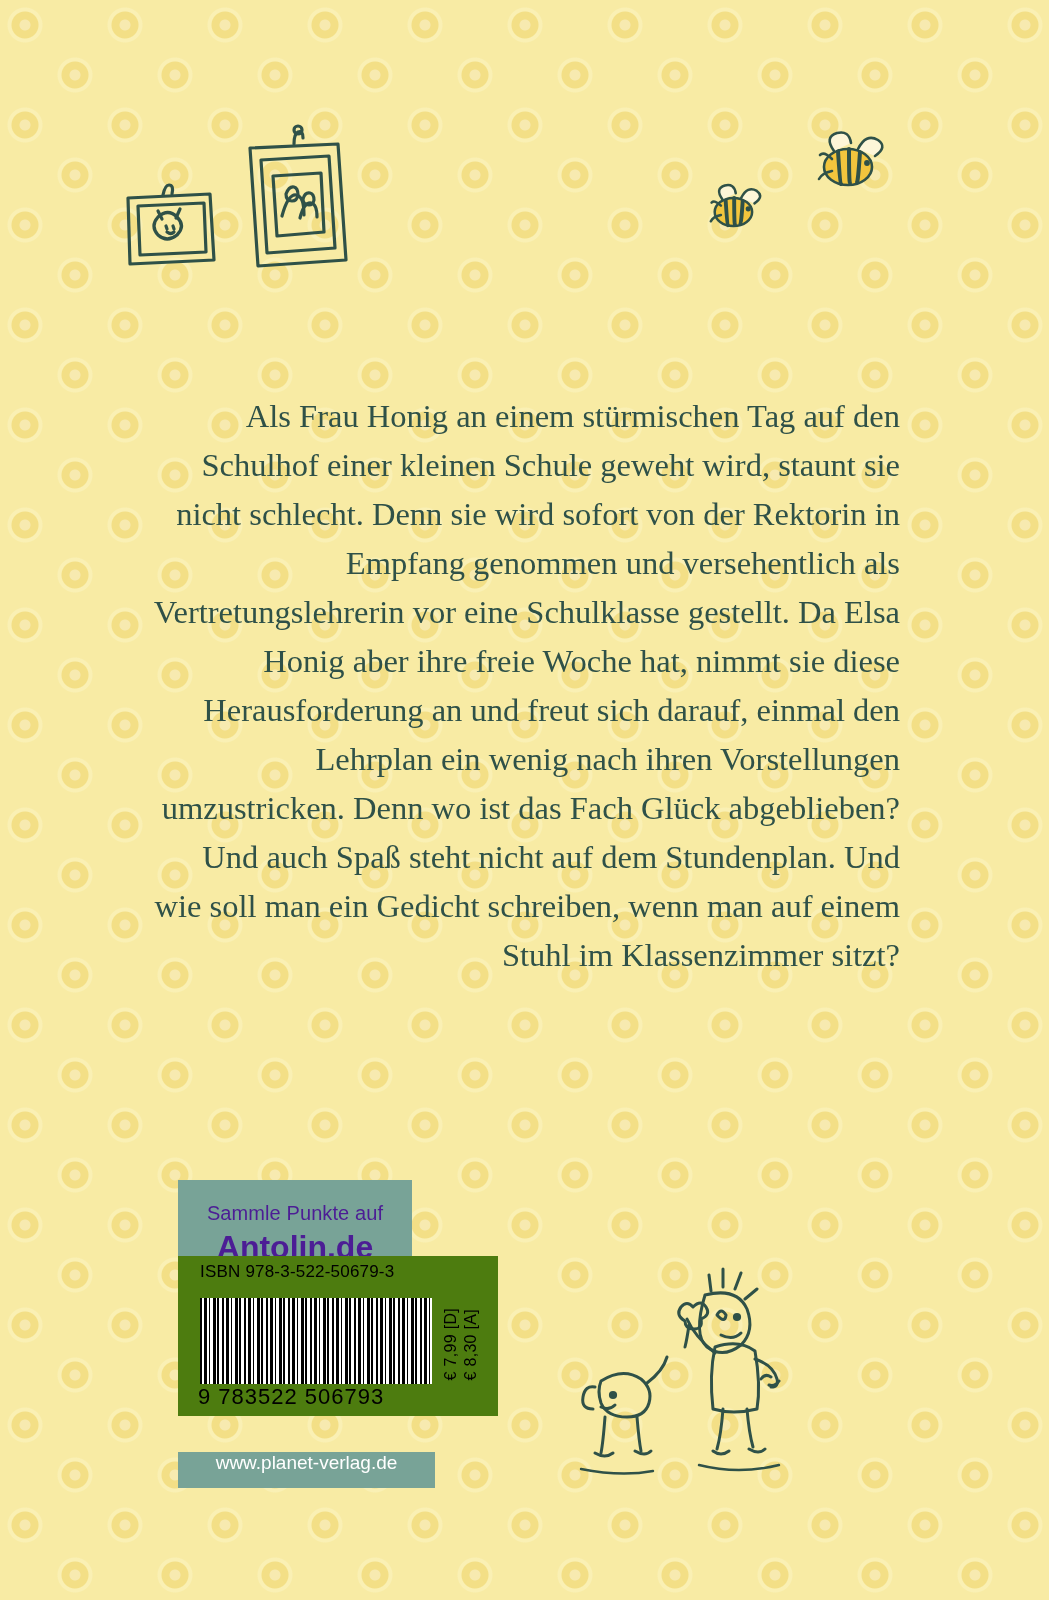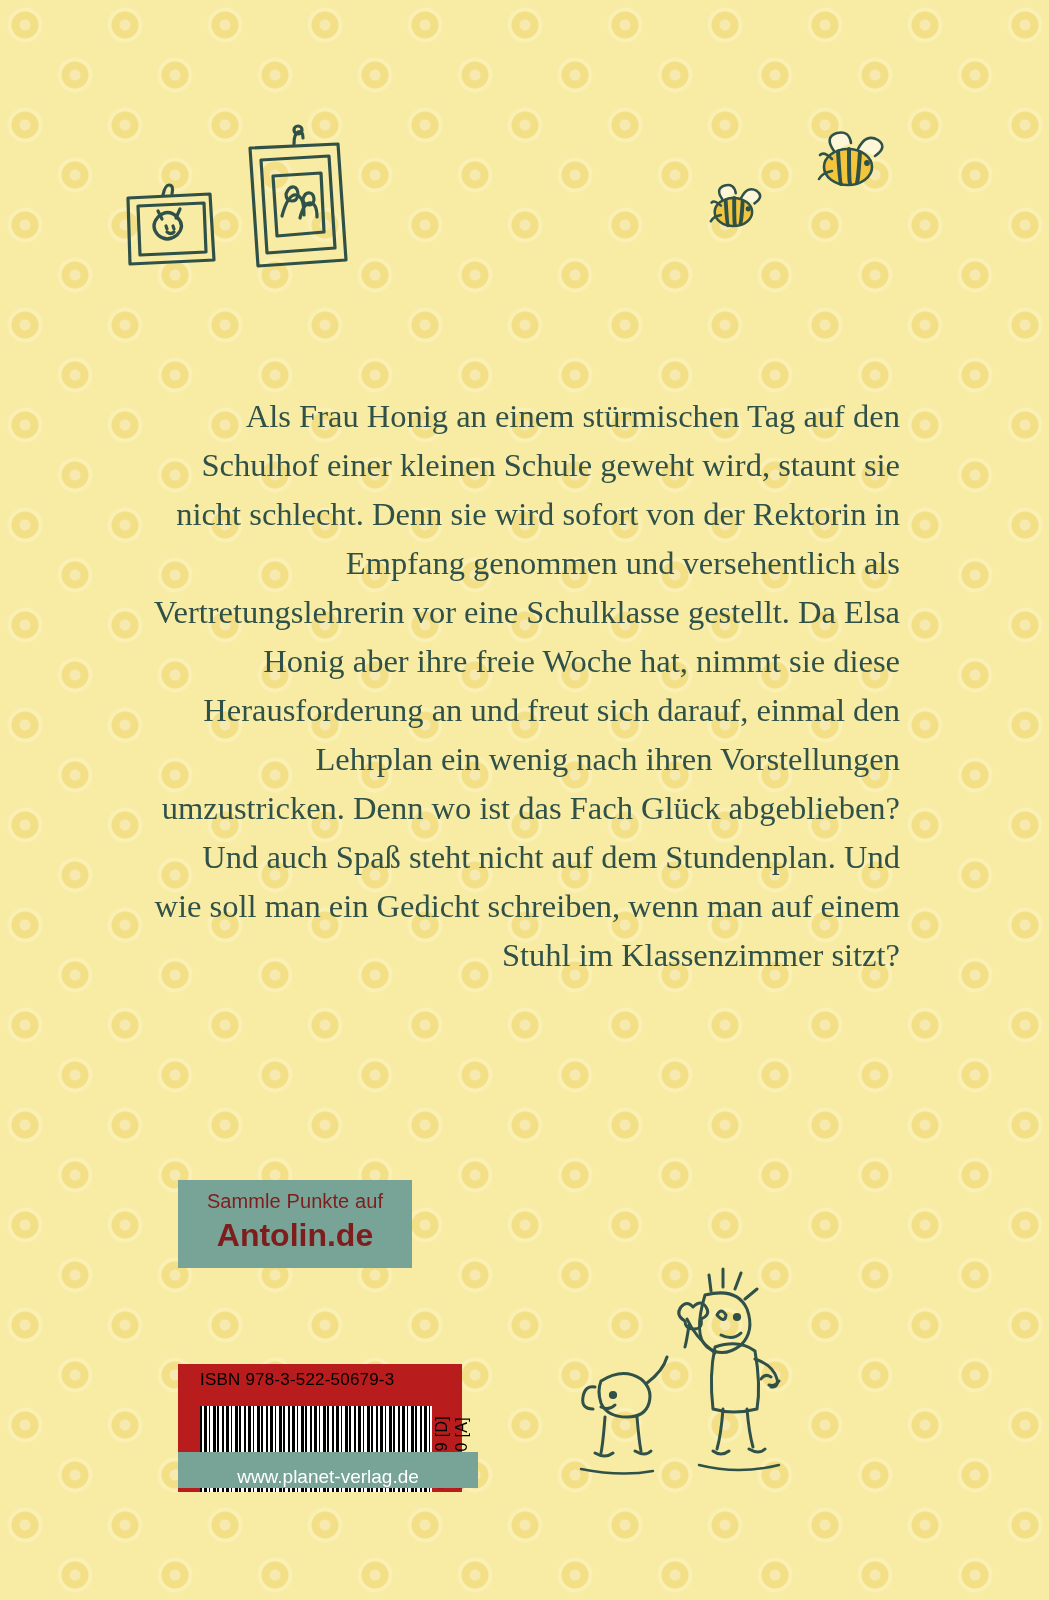--- a/index.html
+++ b/index.html
@@ -73,45 +73,45 @@
   }
 
   
   .antolin {
     position: absolute;
     left: 178px;
     top: 1180px;
     width: 234px;
     height: 88px;
     background: #78a397;
-    color: #7f1d1d;
+    color: #4c1d95;
     text-align: center;
     font-family: "Liberation Sans", sans-serif;
     box-sizing: border-box;
-    padding-top: 9px;
+    padding-top: 21px;
   }
   .antolin-line1 {
     font-size: 20px;
     letter-spacing: 0.1px;
     line-height: 24px;
   }
   .antolin-line2 {
     font-size: 32px;
     font-weight: bold;
     line-height: 38px;
     margin-top: 3px;
   }
 
   
   .barcode-block {
     position: absolute;
     left: 178px;
-    top: 1364px;
-    width: 284px;
-    background: #b91c1c;
+    top: 1256px;
+    width: 320px;
+    background: #4d7c0f;
     font-family: "Liberation Sans", sans-serif;
   }
   .isbn-text {
     font-size: 17px;
     color: #000;
     padding: 6px 0 2px 22px;
     letter-spacing: 0.2px;
   }
   .barcode-row {
     display: flex;
@@ -153,28 +153,28 @@
     font-size: 22px;
     letter-spacing: 1px;
     color: #000;
     padding: 0 0 6px 20px;
     font-family: "Liberation Sans", sans-serif;
   }
   .publisher-bar {
     position: absolute;
     left: 178px;
     top: 1452px;
-    width: 300px;
+    width: 257px;
     height: 36px;
     background: #78a397;
     color: #ffffff;
     font-family: "Liberation Sans", sans-serif;
     font-size: 19px;
     display: flex;
-    align-items: flex-end;
+    align-items: flex-start;
     justify-content: center;
   }
 </style>
 </head>
 <body>
 
 <div class="pattern"></div>
 <div class="pattern-overlay"></div>
 
 <div class="content">
@@ -233,20 +233,21 @@
 
   <div class="barcode-block">
     <div class="isbn-text">ISBN 978-3-522-50679-3</div>
     <div class="barcode-row">
       <div class="bars"></div>
       <div class="price-col">
         <div class="price">€ 7,99 [D]</div>
         <div class="price">€ 8,30 [A]</div>
       </div>
     </div>
+    <div class="ean-digits">9 783522 506793</div>
   </div>
 
   <div class="publisher-bar">
     <span>www.planet-verlag.de</span>
   </div>
 
   <div class="doodle-kid">
     <svg width="250" height="250" viewBox="0 0 250 250" fill="none" stroke="#2f5148" stroke-width="3" stroke-linecap="round" stroke-linejoin="round">
 
       <path d="M140 40 q32 -8 42 14 q8 22 -6 36 q-18 14 -34 2 q-14 -12 -2 -52Z"></path>

